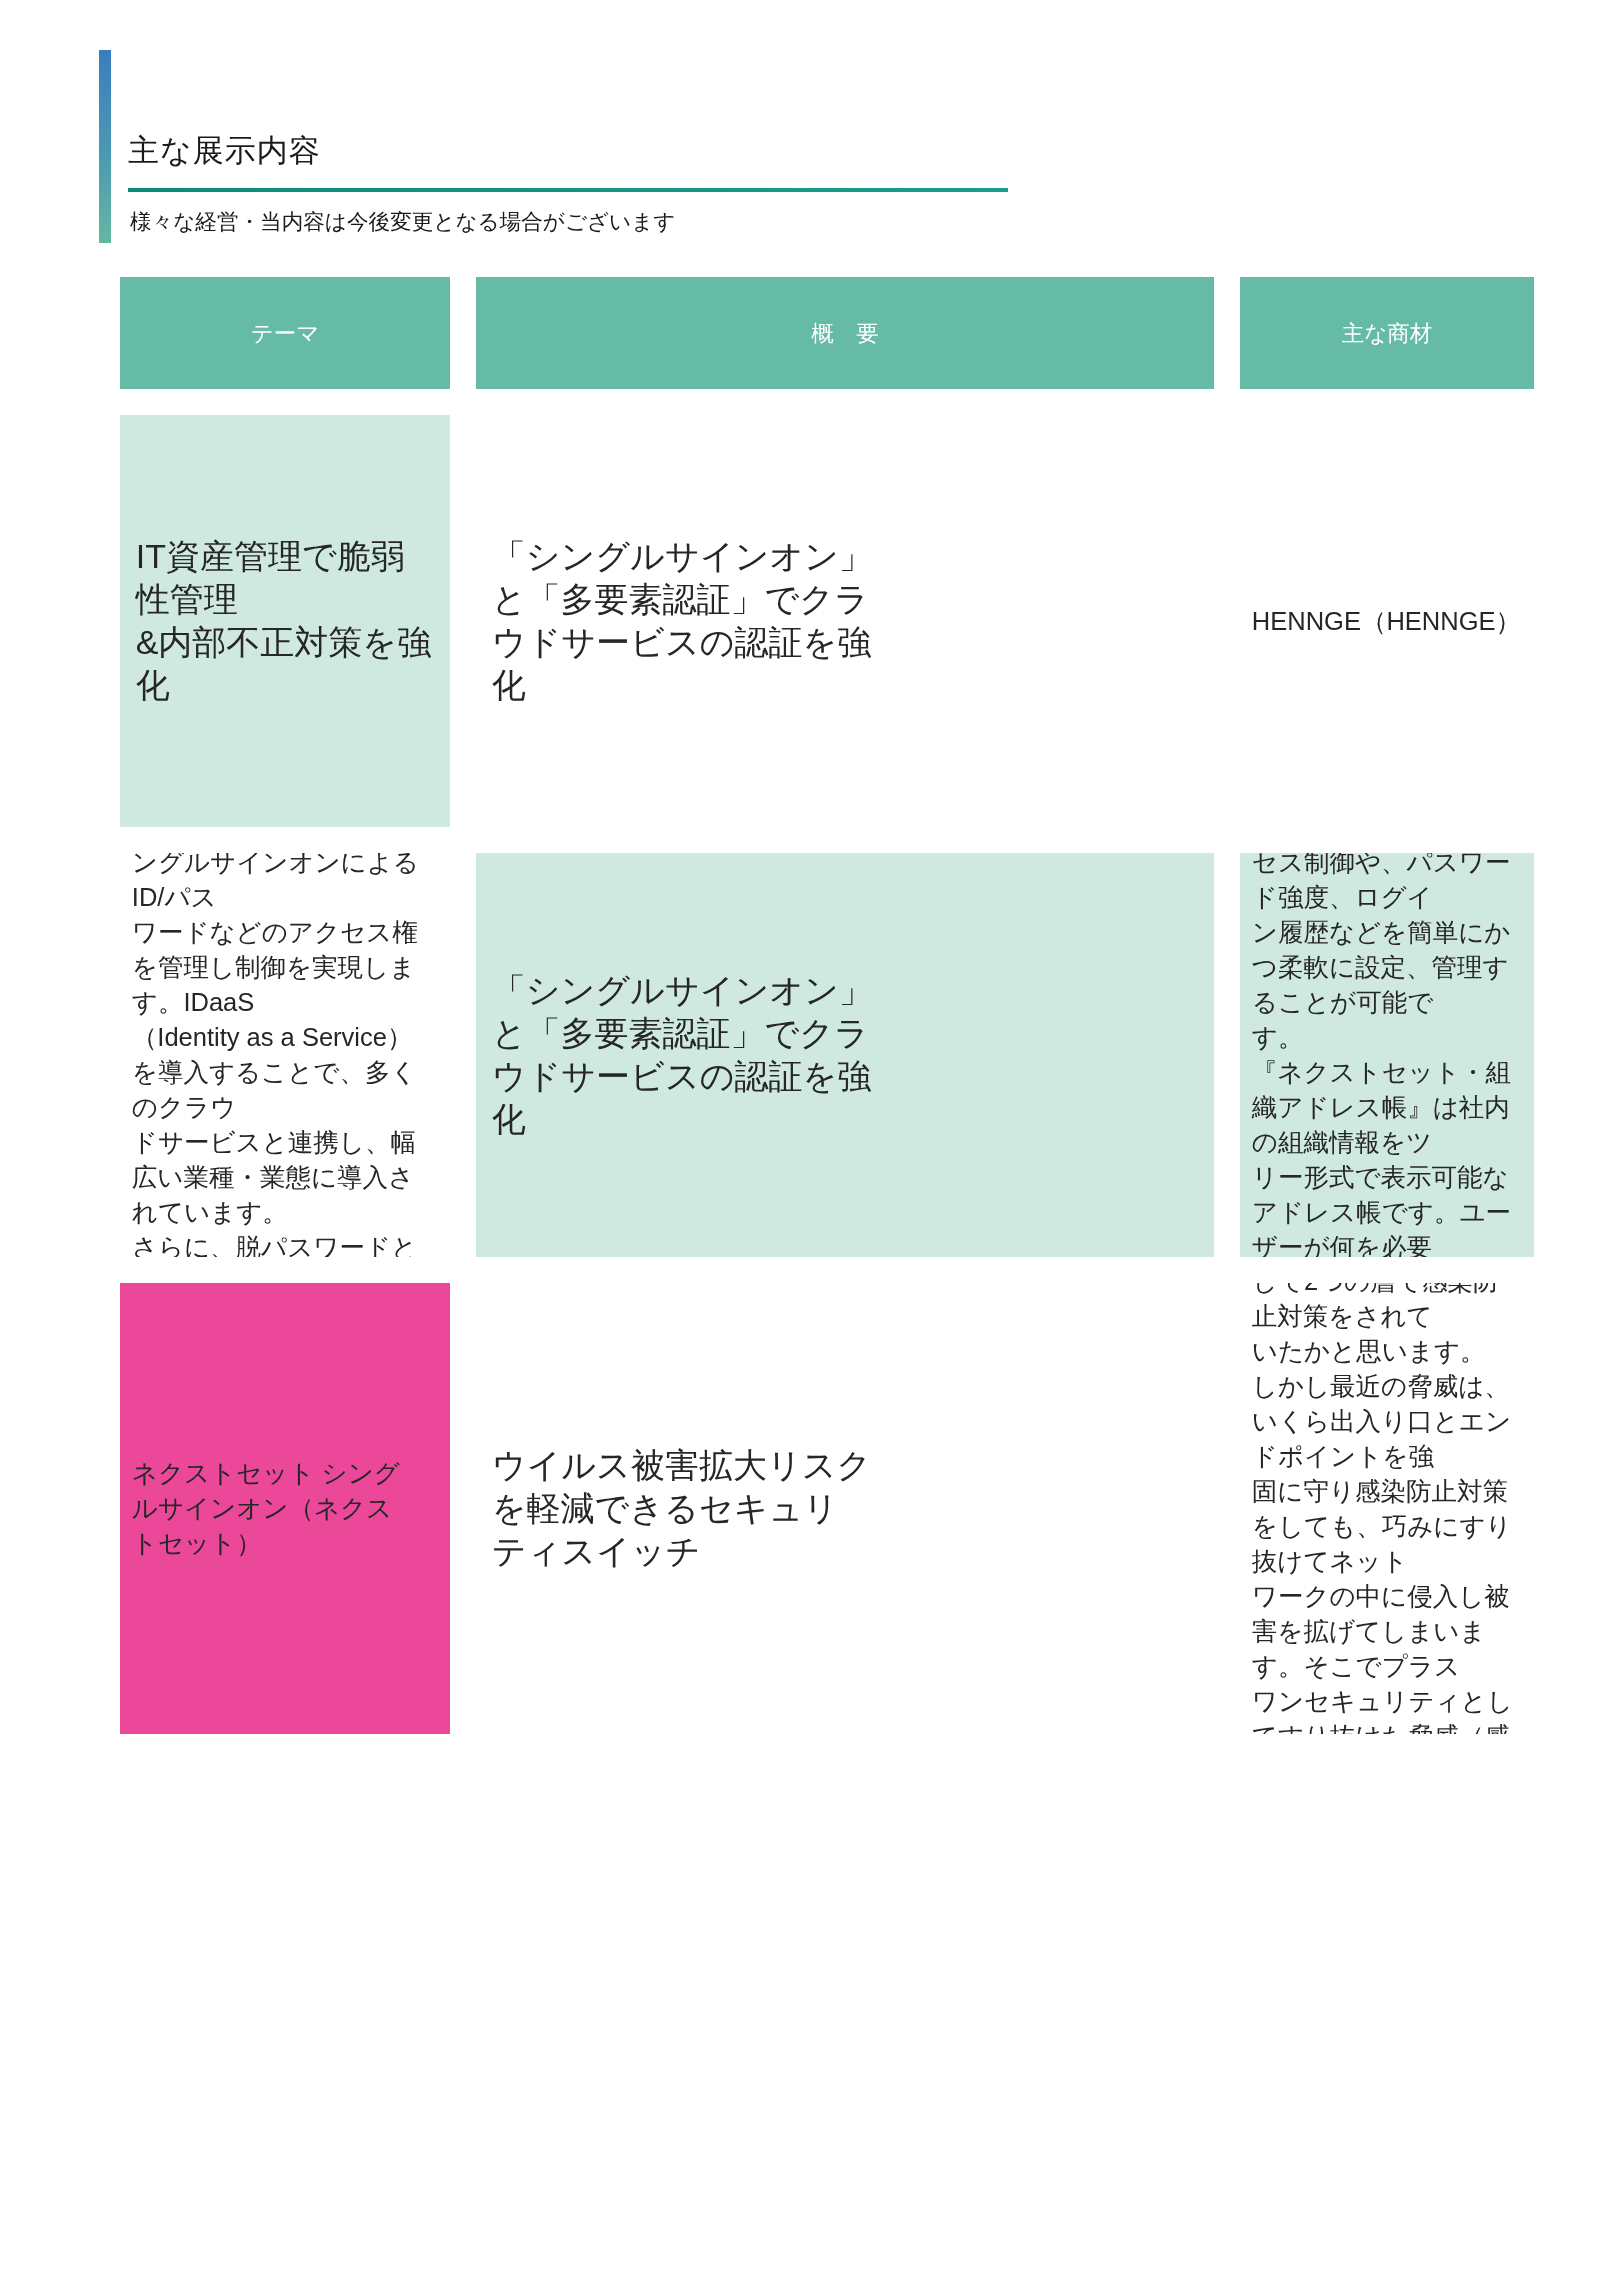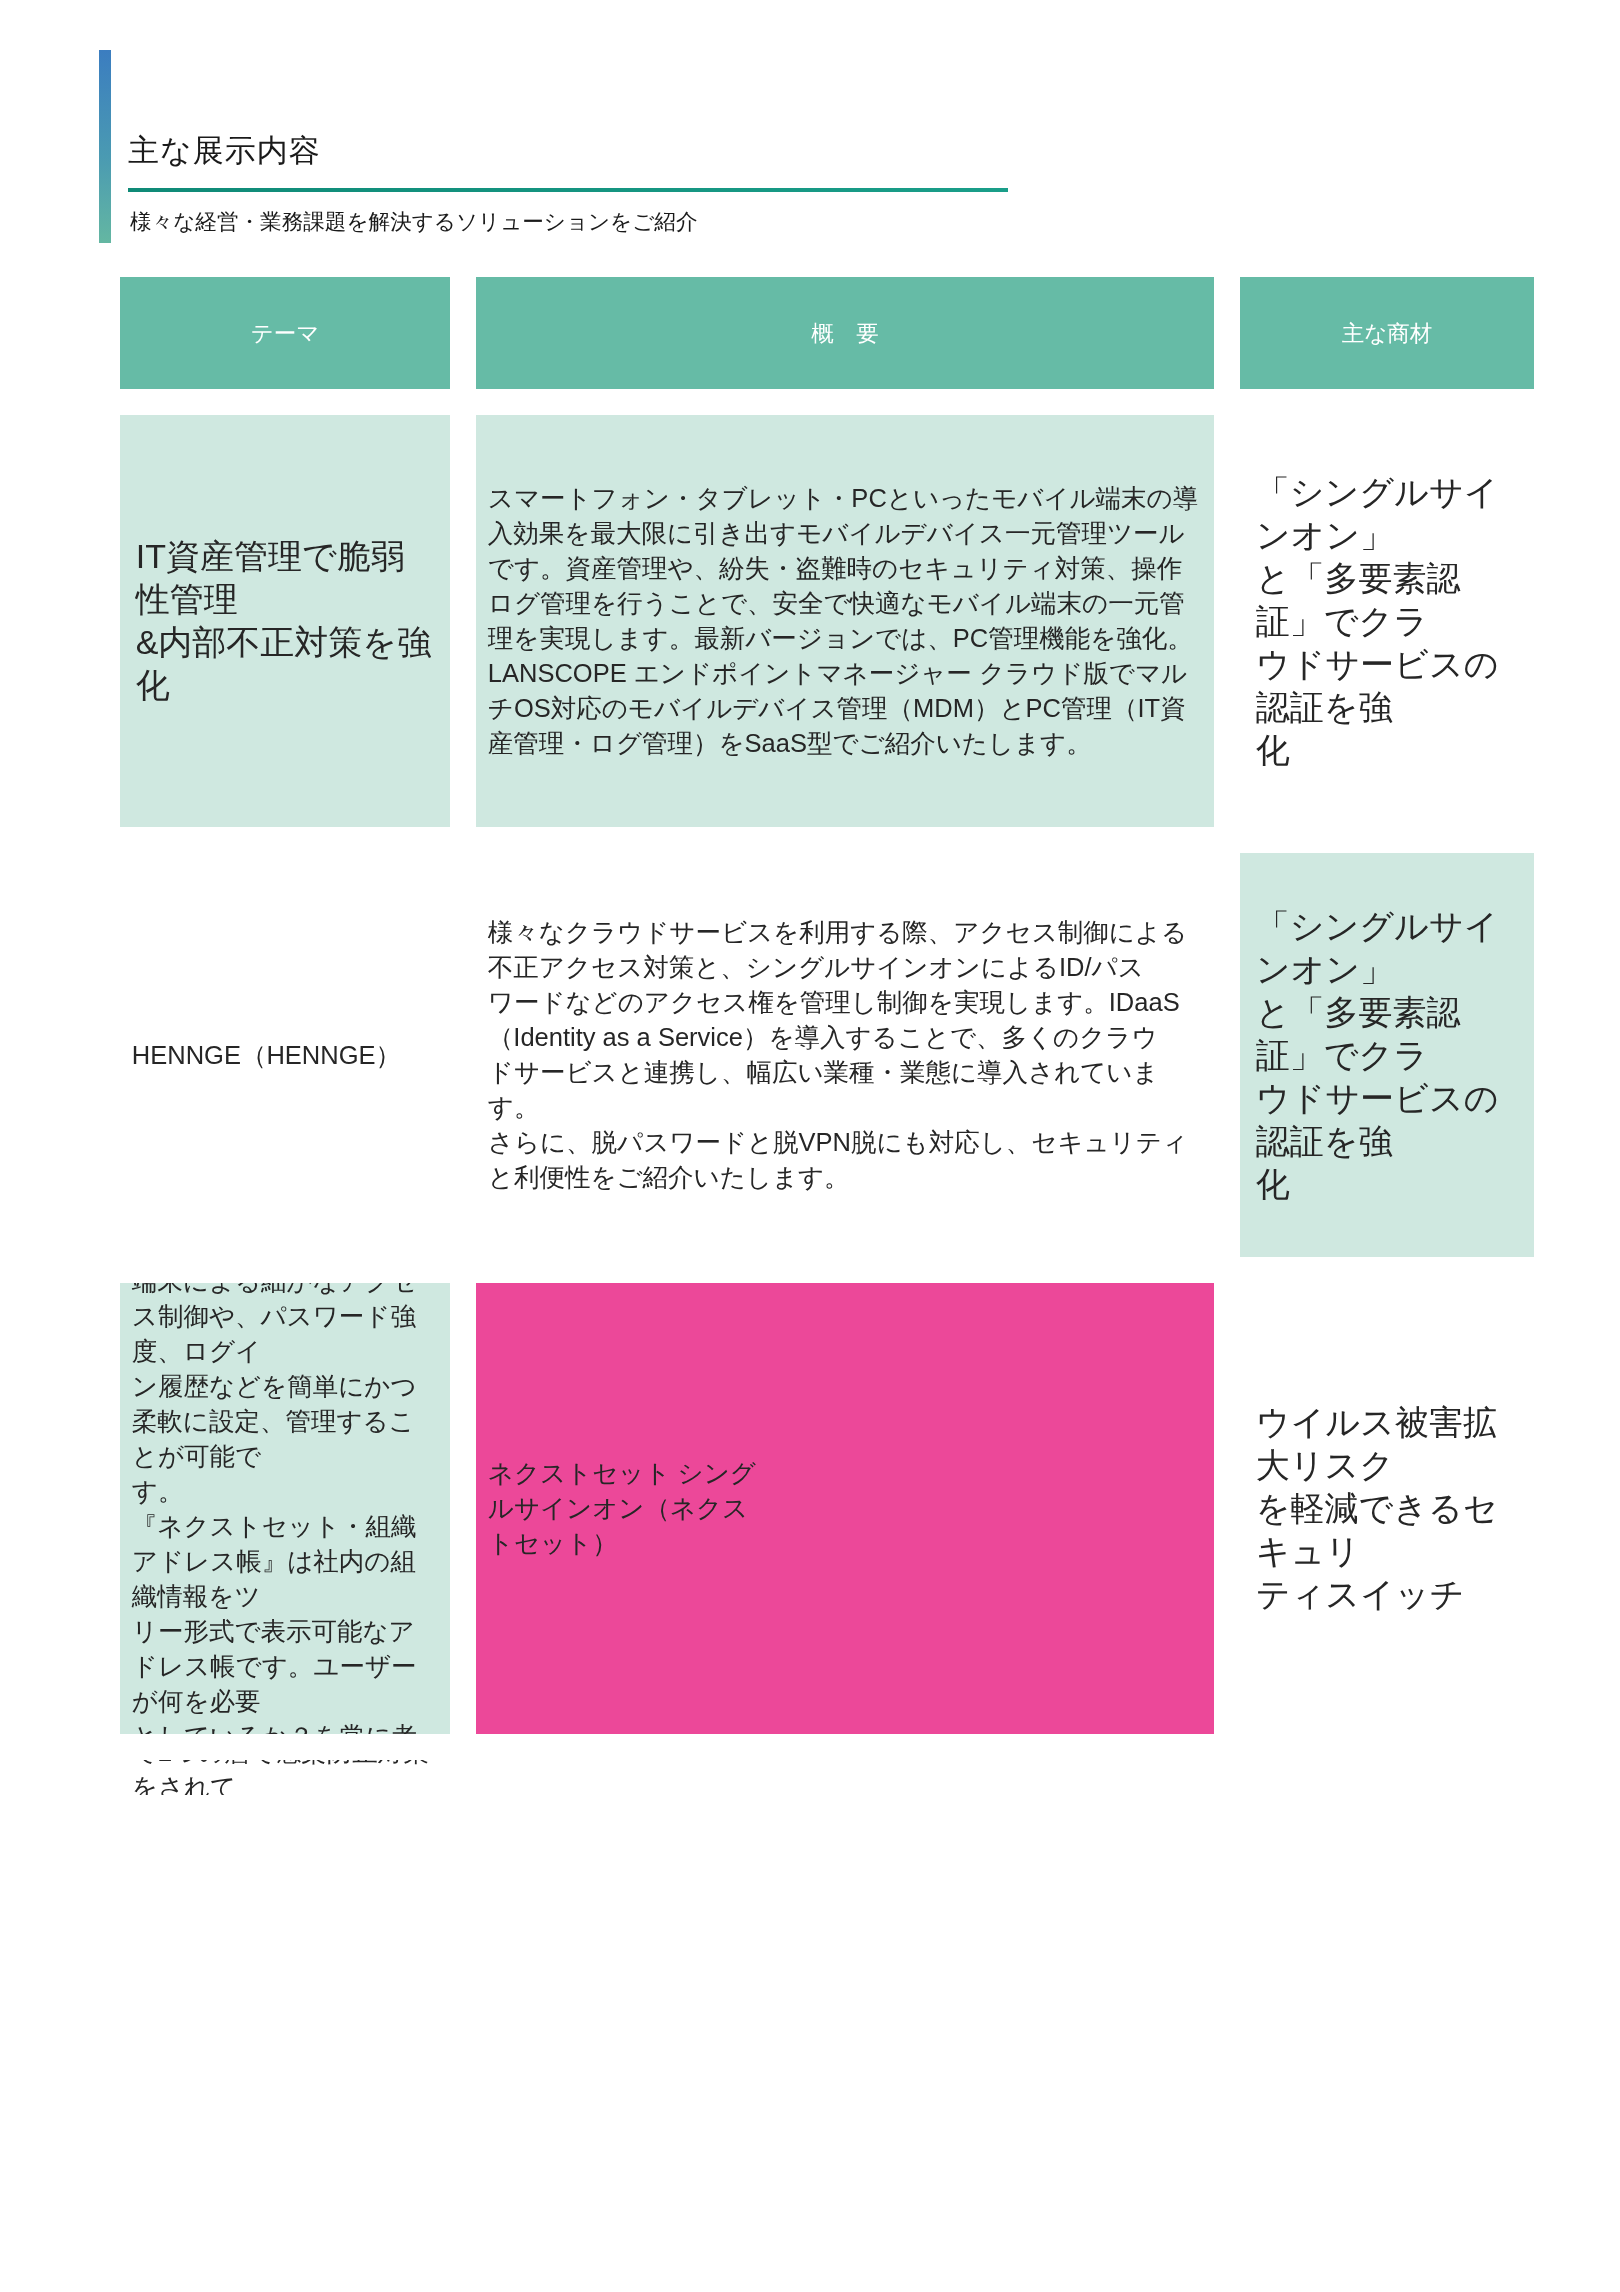--- a/index.html
+++ b/index.html
@@ -116,38 +116,30 @@
 <body>
 
 <div class="page">
 
   <div class="accent-bar"></div>
 
   <div class="page-title">主な展示内容</div>
 
   <div class="title-rule"></div>
 
-  <div class="page-subtitle">様々な経営・業務課題を解決するソリューションをご紹介</div>
+  <div class="page-subtitle">様々な経営・当内容は今後変更となる場合がございます</div>
 
   <div class="exhibit-table">
 
     <div class="cell head-cell">テーマ</div>
     <div class="cell head-cell">概　要</div>
     <div class="cell head-cell">主な商材</div>
 
     <div class="cell theme-cell row-shaded" style="background:#cfe8e0">IT資産管理で脆弱性管理
 &amp;内部不正対策を強化</div>
-    <div class="cell summary-cell" style="background:#cfe8e0">スマートフォン・タブレット・PCといったモバイル端末の導
-入効果を最大限に引き出すモバイルデバイス一元管理ツール
-です。資産管理や、紛失・盗難時のセキュリティ対策、操作
-ログ管理を行うことで、安全で快適なモバイル端末の一元管
-理を実現します。最新バージョンでは、PC管理機能を強化。
-LANSCOPE エンドポイントマネージャー クラウド版でマル
-チOS対応のモバイルデバイス管理（MDM）とPC管理（IT資
-産管理・ログ管理）をSaaS型でご紹介いたします。</div>
 
     <div class="cell theme-cell">「シングルサインオン」
 と「多要素認証」でクラ
 ウドサービスの認証を強
 化</div>
     <div class="cell product-cell">HENNGE（HENNGE）</div>
     <div class="cell summary-cell">様々なクラウドサービスを利用する際、アクセス制御による
 不正アクセス対策と、シングルサインオンによるID/パス
 ワードなどのアクセス権を管理し制御を実現します。IDaaS
 （Identity as a Service）を導入することで、多くのクラウ

